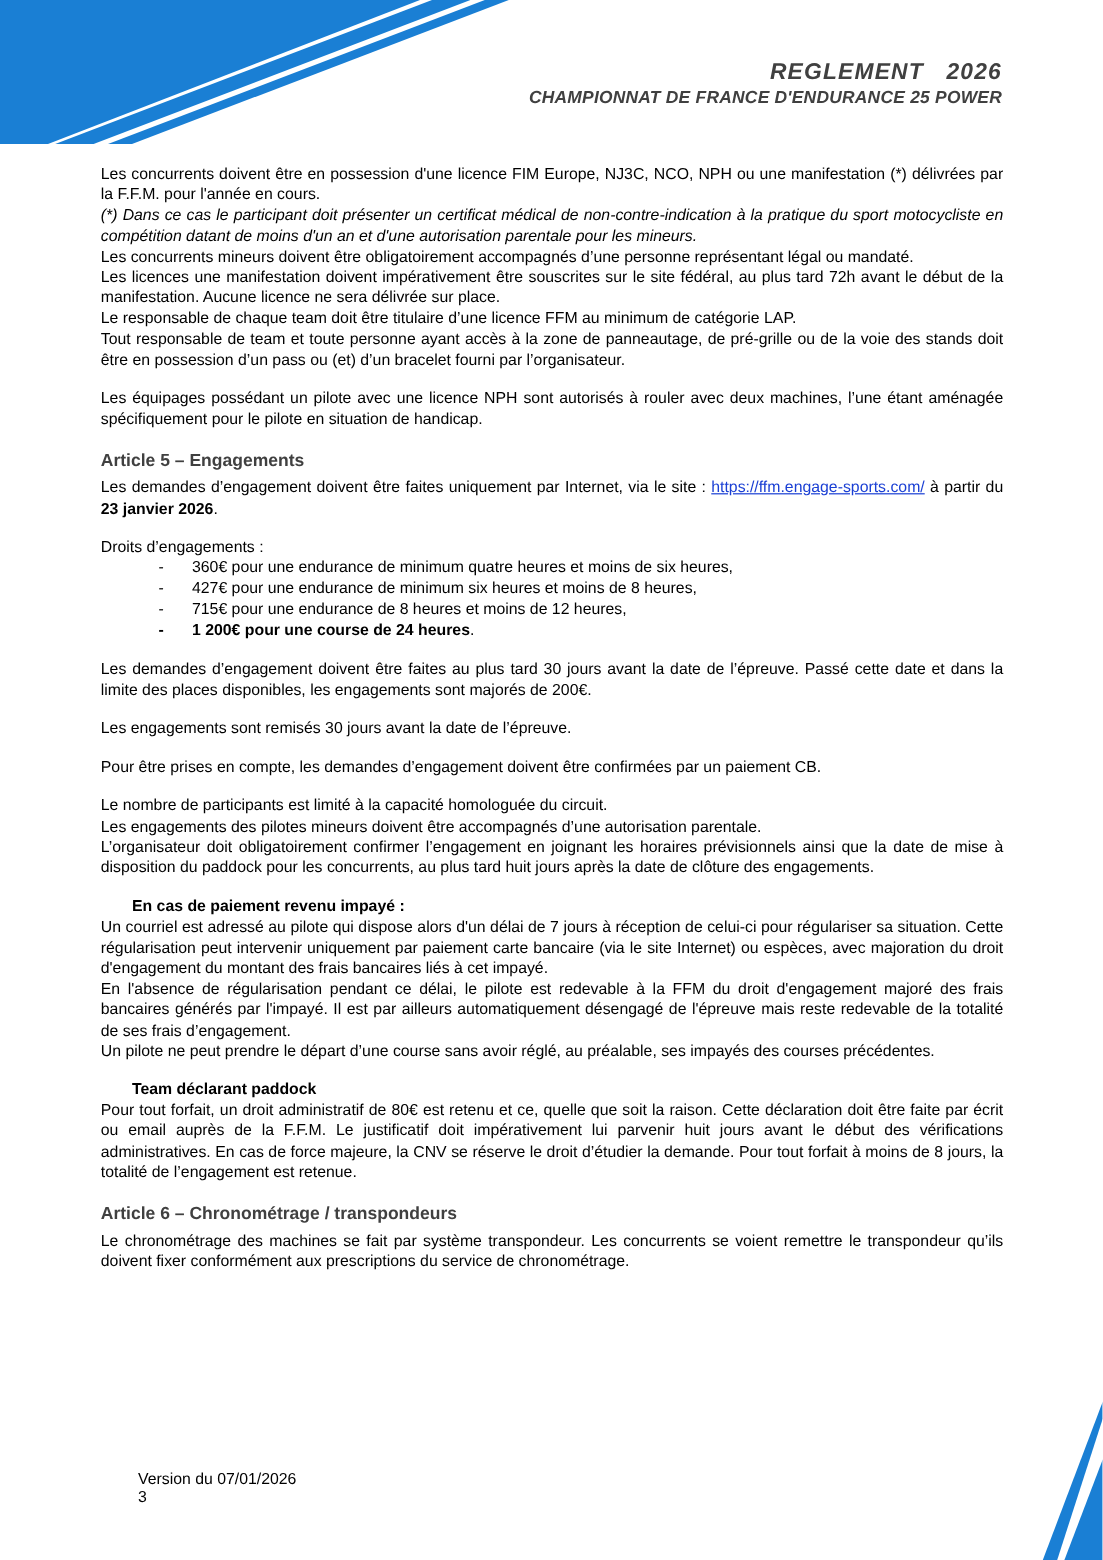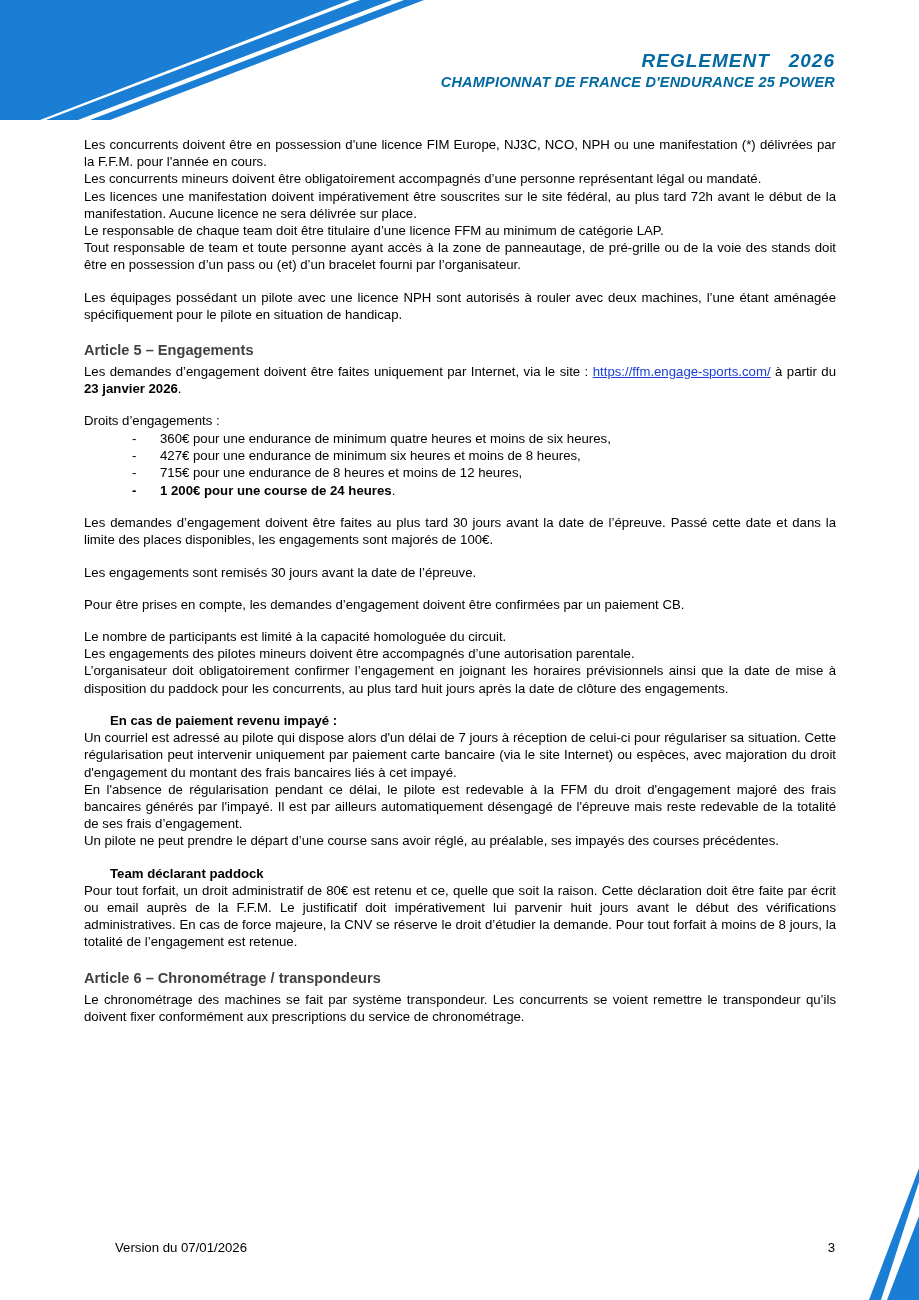--- a/index.html
+++ b/index.html
@@ -35,21 +35,21 @@
   }
 
   
   .header-titles {
     position: absolute;
     top: 50px;
     right: 84px;
     text-align: right;
     font-family: "Liberation Sans", sans-serif;
     font-style: italic;
-    color: #0369a1;
+    color: #404040;
     letter-spacing: 0.4px;
   }
   .header-line1 {
     font-size: 19px;
     font-weight: bold;
     letter-spacing: 1px;
     line-height: 22px;
   }
   .header-line1 .year {
     letter-spacing: 1px;
@@ -123,20 +123,21 @@
 
   
   .footer {
     position: absolute;
     left: 115px;
     right: 84px;
     bottom: 45px;
     display: flex;
     justify-content: space-between;
     font-size: 13.2px;
+    flex-direction: column;
   }
 </style>
 </head>
 <body>
 
 <div class="header-graphic">
   <svg width="919" height="120" viewBox="0 0 919 120" xmlns="http://www.w3.org/2000/svg">
     <polygon points="0,0 350,0 40,120 0,120" fill="#1a7fd4"></polygon>
     <polygon points="360,0 392,0 78,120 46,120" fill="#1a7fd4"></polygon>
     <polygon points="404,0 424,0 110,120 90,120" fill="#1a7fd4"></polygon>
@@ -148,20 +149,21 @@
   <div class="header-line1">
     <span>REGLEMENT</span>
     &nbsp;&nbsp;<span class="year">2026</span>
   </div>
   <div class="header-line2">CHAMPIONNAT DE FRANCE D'ENDURANCE 25 POWER</div>
 </div>
 
 <div class="page">
 
   <p>Les concurrents doivent être en possession d'une licence FIM Europe, NJ3C, NCO, NPH ou une manifestation (*) délivrées par la F.F.M. pour l'année en cours.</p>
+  <p class="ital">(*) Dans ce cas le participant doit présenter un certificat médical de non-contre-indication à la pratique du sport motocycliste en compétition datant de moins d'un an et d'une autorisation parentale pour les mineurs.</p>
   <p>Les concurrents mineurs doivent être obligatoirement accompagnés d’une personne représentant légal ou mandaté.</p>
   <p>Les licences une manifestation doivent impérativement être souscrites sur le site fédéral, au plus tard 72h avant le début de la manifestation. Aucune licence ne sera délivrée sur place.</p>
   <p>Le responsable de chaque team doit être titulaire d’une licence FFM au minimum de catégorie LAP.</p>
   <p>Tout responsable de team et toute personne ayant accès à la zone de panneautage, de pré-grille ou de la voie des stands doit être en possession d’un pass ou (et) d’un bracelet fourni par l’organisateur.</p>
 
   <div class="spacer-md"></div>
 
   <p>Les équipages possédant un pilote avec une licence NPH sont autorisés à rouler avec deux machines, l’une étant aménagée spécifiquement pour le pilote en situation de handicap.</p>
 
   <div class="spacer-lg"></div>
@@ -192,21 +194,21 @@
       <span>715€ pour une endurance de 8 heures et moins de 12 heures,</span>
     </li>
     <li>
       <span class="dash bold">-</span>
       <span class="bold">1 200€ pour une course de 24 heures</span><span>.</span>
     </li>
   </ul>
 
   <div class="spacer-md"></div>
 
-  <p>Les demandes d’engagement doivent être faites au plus tard 30 jours avant la date de l’épreuve. Passé cette date et dans la limite des places disponibles, les engagements sont majorés de 100€.</p>
+  <p>Les demandes d’engagement doivent être faites au plus tard 30 jours avant la date de l’épreuve. Passé cette date et dans la limite des places disponibles, les engagements sont majorés de 200€.</p>
 
   <div class="spacer-md"></div>
 
   <p>Les engagements sont remisés 30 jours avant la date de l’épreuve.</p>
 
   <div class="spacer-md"></div>
 
   <p>Pour être prises en compte, les demandes d’engagement doivent être confirmées par un paiement CB.</p>
 
   <div class="spacer-md"></div>

